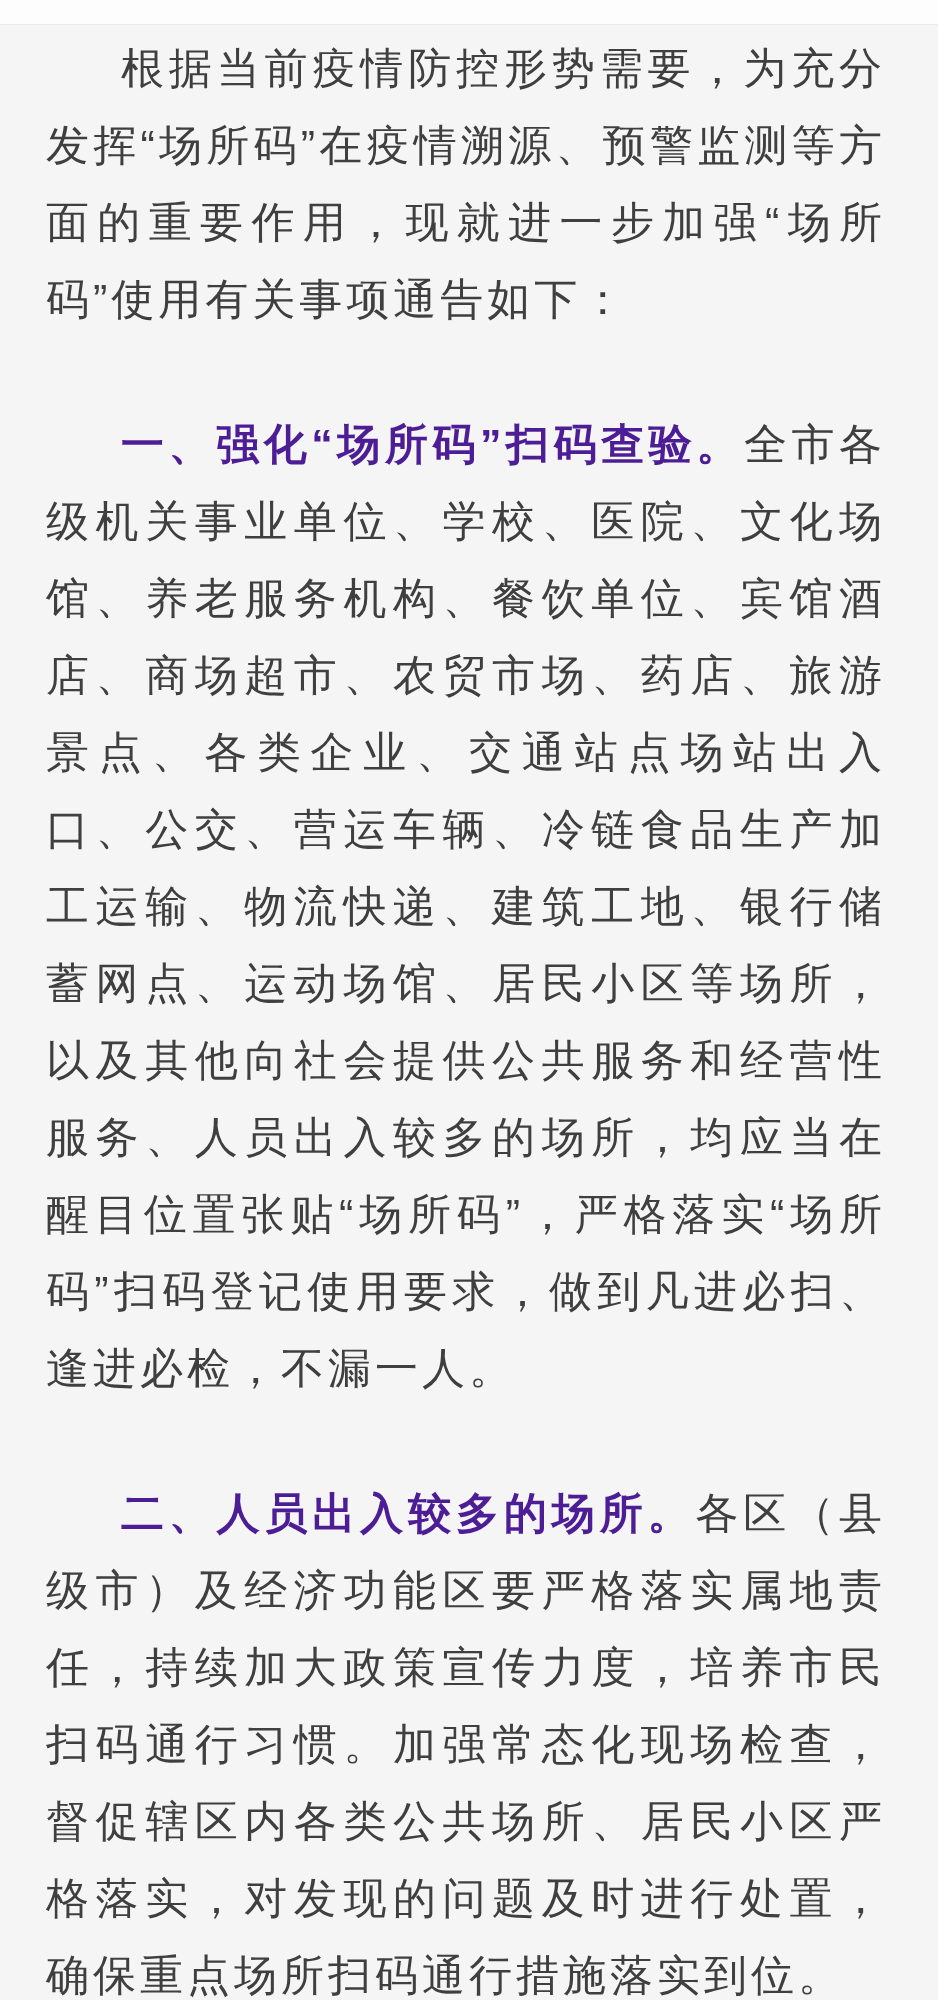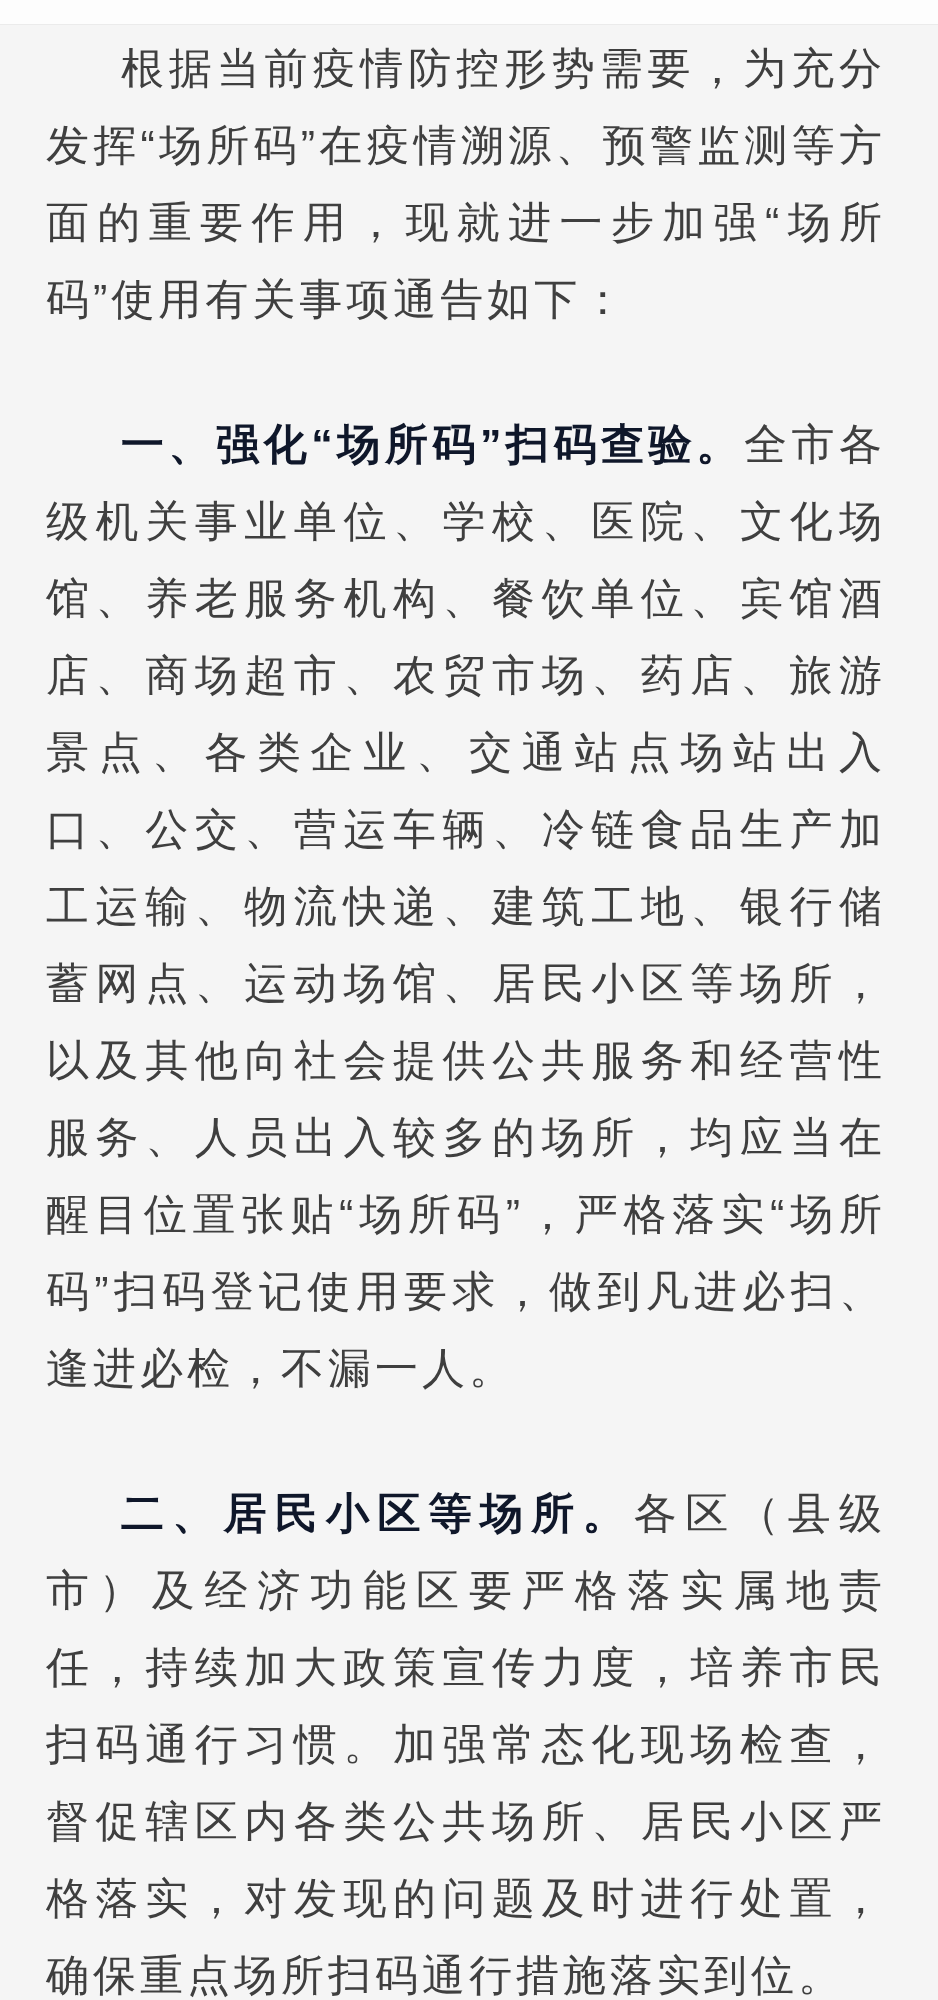--- a/index.html
+++ b/index.html
@@ -29,30 +29,30 @@
     letter-spacing: 4px;
     color: #3f3f3f;
     text-align: justify;
     text-indent: 75px;
     word-break: break-all;
   }
   .para:last-child {
     margin-bottom: 0;
   }
   .seg-heading {
-    color: #0f172a;
+    color: #4c1d95;
     font-weight: 700;
   }
   .seg-body {
     font-weight: 400;
   }
 </style>
 </head>
 <body>
 
 <div class="top-strip"></div>
 
 <div class="notice-body">
 
 <p class="para"><span class="seg-body">根据当前疫情防控形势需要，为充分发挥“场所码”在疫情溯源、预警监测等方面的重要作用，现就进一步加强“场所码”使用有关事项通告如下：</span></p>
     <p class="para"><span class="seg-heading">一、强化“场所码”扫码查验。</span><span class="seg-body">全市各级机关事业单位、学校、医院、文化场馆、养老服务机构、餐饮单位、宾馆酒店、商场超市、农贸市场、药店、旅游景点、各类企业、交通站点场站出入口、公交、营运车辆、冷链食品生产加工运输、物流快递、建筑工地、银行储蓄网点、运动场馆、居民小区等场所，以及其他向社会提供公共服务和经营性服务、人员出入较多的场所，均应当在醒目位置张贴“场所码”，严格落实“场所码”扫码登记使用要求，做到凡进必扫、逢进必检，不漏一人。</span></p>
-    <p class="para"><span class="seg-heading">二、居民小区等场所。</span><span class="seg-body">各区（县级市）及经济功能区要严格落实属地责任，持续加大政策宣传力度，培养市民扫码通行习惯。加强常态化现场检查，督促辖区内各类公共场所、居民小区严格落实，对发现的问题及时进行处置，确保重点场所扫码通行措施落实到位。</span></p>
+    <p class="para"><span class="seg-heading">二、人员出入较多的场所。</span><span class="seg-body">各区（县级市）及经济功能区要严格落实属地责任，持续加大政策宣传力度，培养市民扫码通行习惯。加强常态化现场检查，督促辖区内各类公共场所、居民小区严格落实，对发现的问题及时进行处置，确保重点场所扫码通行措施落实到位。</span></p>
   </div>
 
 </body></html>

